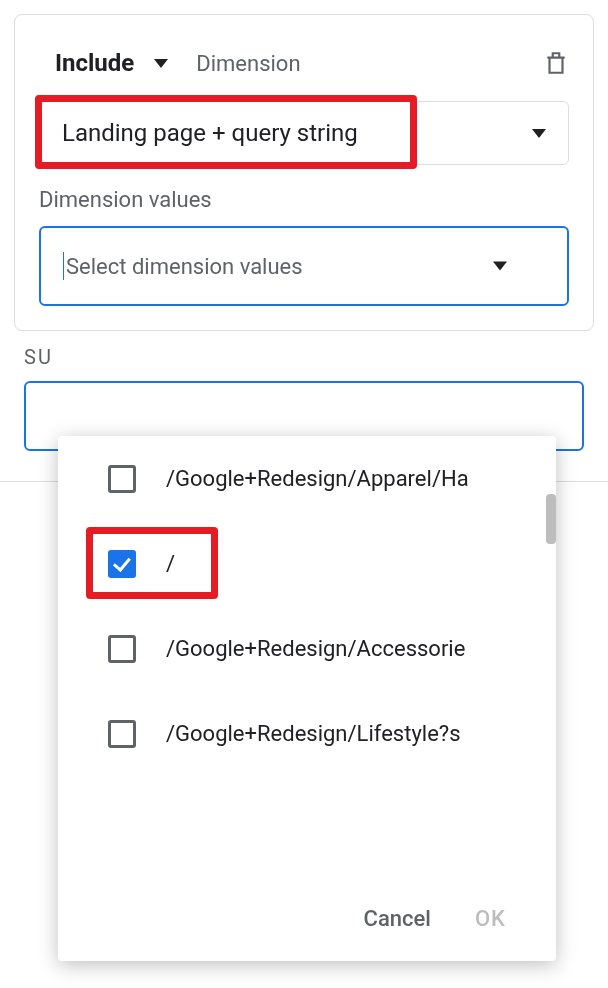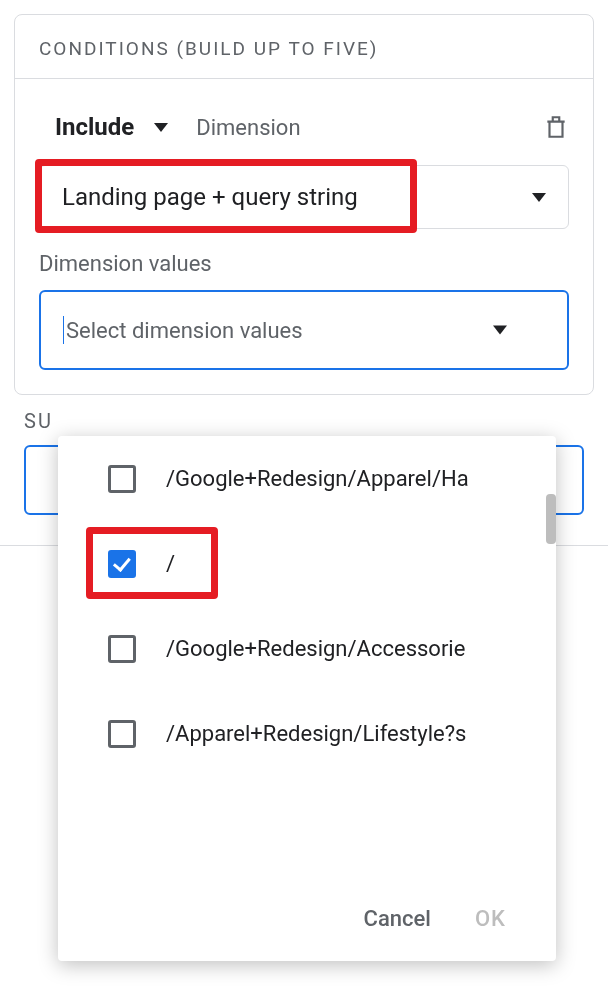--- a/index.html
+++ b/index.html
@@ -219,23 +219,20 @@
     color: #bdbdbd;
     letter-spacing: 1px;
     cursor: pointer;
   }
   .option-row { position: relative; }
 </style>
 </head>
 <body>
 
 <div class="card">
-  <div class="card-header">
-    <span>CONDITIONS (BUILD UP TO FIVE)</span>
-  </div>
   <div class="card-body">
     <div class="row1">
       <div class="include">
         <span>Include</span>
         <span class="triangle-down"></span>
       </div>
       <div class="dim-label">Dimension</div>
       <div class="spacer"></div>
       <svg class="trash" viewBox="0 0 24 24">
         <path fill="none" stroke="currentColor" stroke-width="2" d="M6 7h12v14H6zM4 7h16M9 3h6v4H9z"></path>
@@ -281,21 +278,21 @@
       <span>/</span>
     </div>
 
     <div class="option option-row">
       <div class="checkbox"></div>
       <span>/Google+Redesign/Accessorie</span>
     </div>
 
     <div class="option option-row">
       <div class="checkbox"></div>
-      <span>/Apparel+Redesign/Lifestyle?s</span>
+      <span>/Google+Redesign/Lifestyle?s</span>
     </div>
 
     <div class="scrollbar-thumb"></div>
   </div>
   <div class="popup-footer">
     <span class="btn-cancel">Cancel</span>
     <span class="btn-ok">OK</span>
   </div>
 </div>
 

